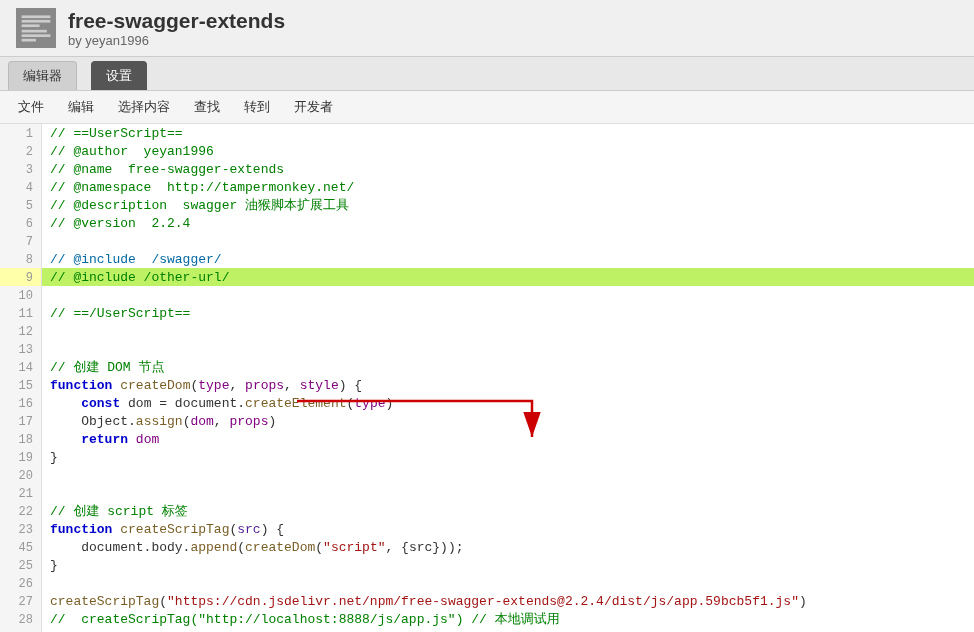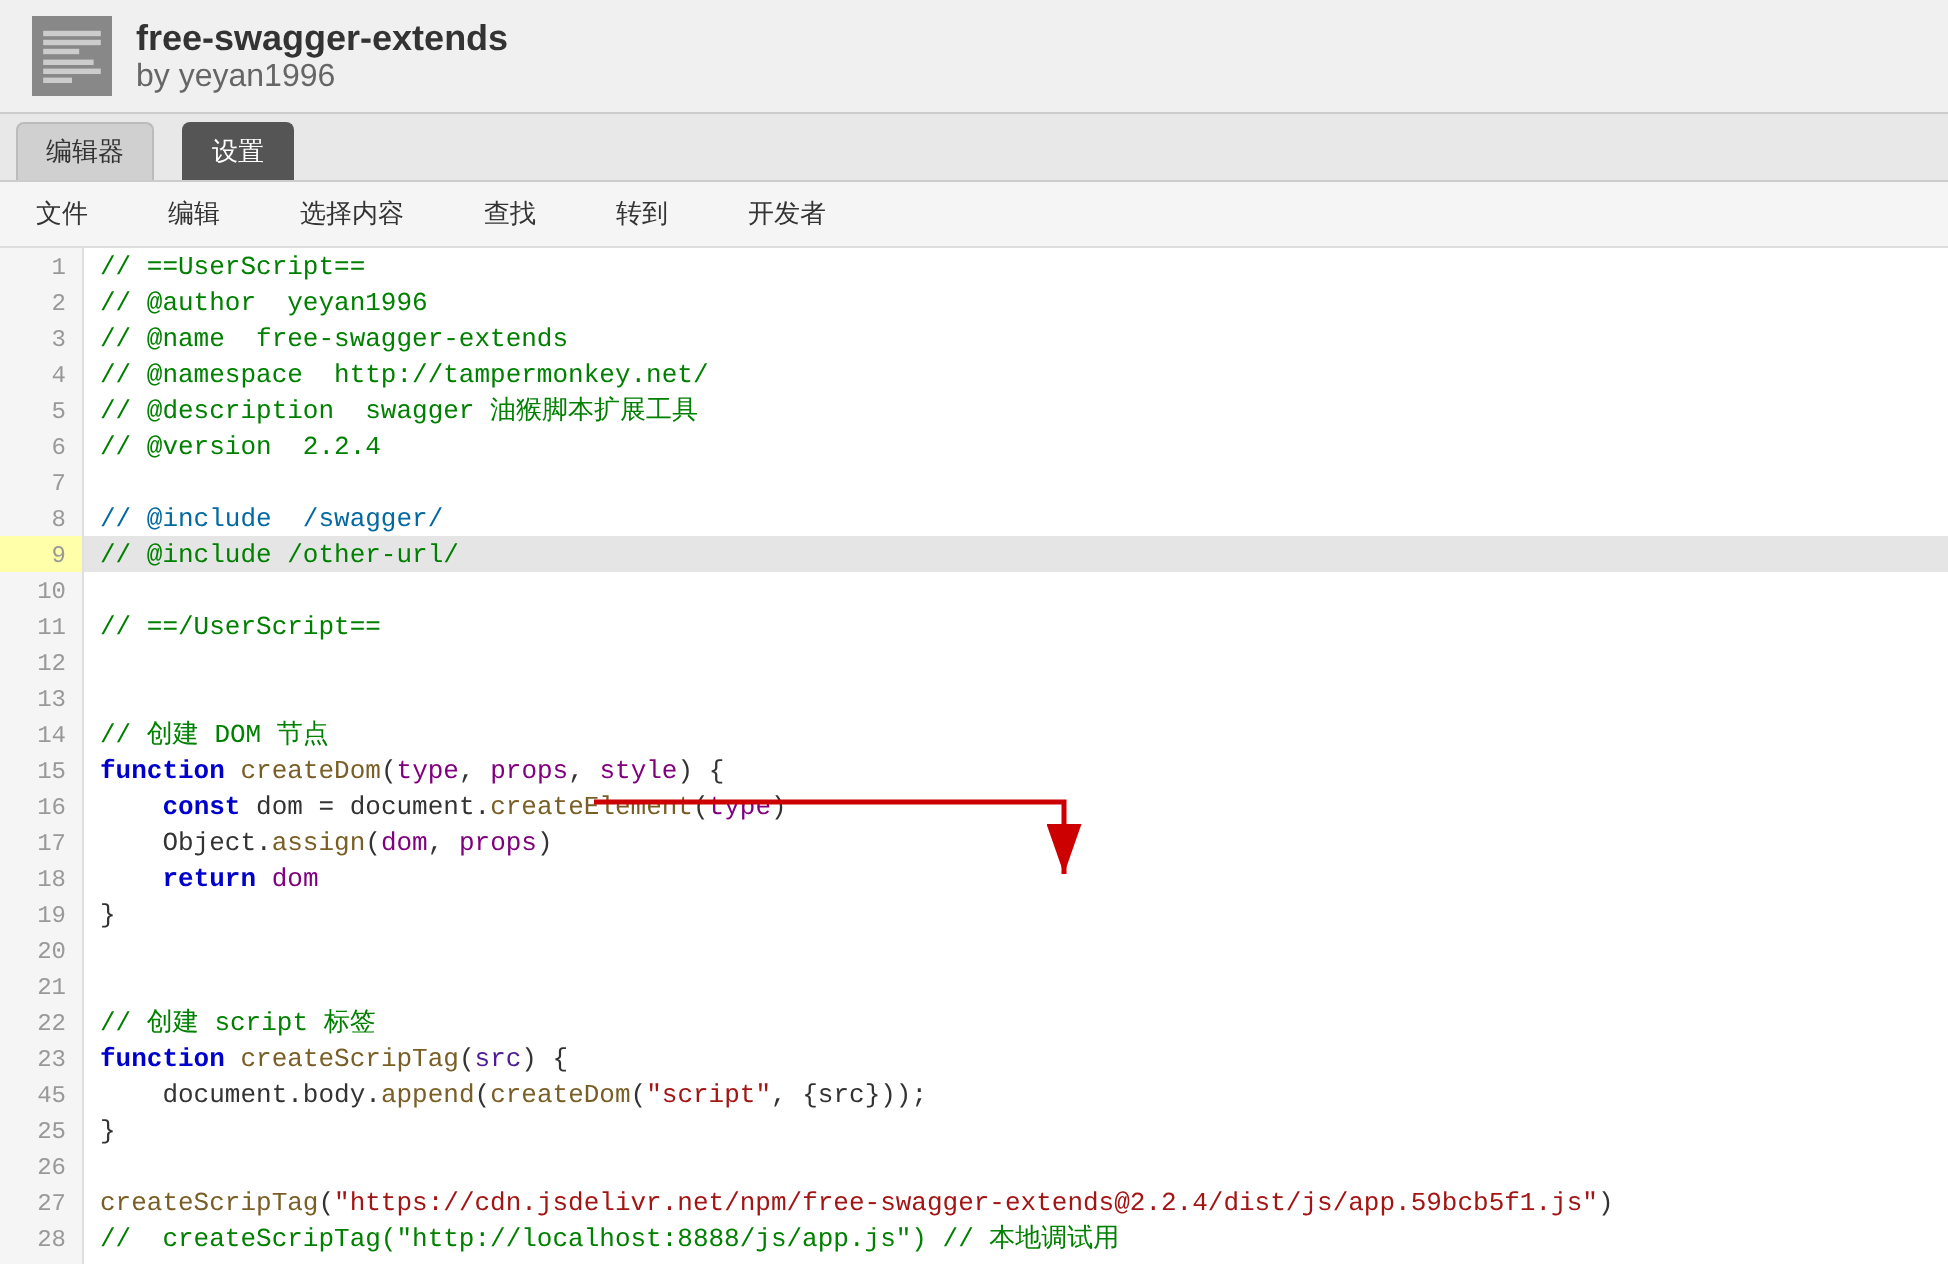--- a/index.html
+++ b/index.html
@@ -18,22 +18,22 @@
       width: 40px;
       height: 40px;
       background: #888;
       display: flex;
       align-items: center;
       justify-content: center;
       flex-shrink: 0;
     }
     .header-logo svg { width: 36px; height: 36px; }
     .header-title-block { display: flex; flex-direction: column; }
-    .header-title { font-size: 18px; font-weight: bold; color: #333; font-family: Arial, sans-serif; }
-    .header-subtitle { font-size: 16px; color: #666; font-family: Arial, sans-serif; }
+    .header-title { font-size: 21px; font-weight: bold; color: #333; font-family: Arial, sans-serif; }
+    .header-subtitle { font-size: 13px; color: #666; font-family: Arial, sans-serif; }
 
     
     .tab-bar {
       display: flex;
       align-items: center;
       padding: 4px 8px 0;
       background: #e8e8e8;
       border-bottom: 1px solid #ccc;
       gap: 14px;
     }
@@ -54,21 +54,21 @@
       border-color: #555;
     }
 
     
     .menu-bar {
       display: flex;
       align-items: center;
       padding: 4px 8px;
       background: #f5f5f5;
       border-bottom: 1px solid #ddd;
-      gap: 20px;
+      gap: 4px;
     }
     .menu-item {
       padding: 3px 10px;
       font-size: 13px;
       font-family: Arial, sans-serif;
       cursor: pointer;
       color: #333;
       border-radius: 3px;
     }
 
@@ -109,21 +109,21 @@
       overflow-x: auto;
     }
     .code-line {
       height: 18px;
       line-height: 18px;
       padding: 1px 8px;
       white-space: pre;
       position: relative;
     }
     .code-line.highlighted {
-      background: #e5e5e5;
+      background: #bef264;
     }
 
     .editor-wrapper {
       position: relative;
     }
 
     svg.annotation-arrow {
       position: absolute;
       top: 0;
       left: 0;

